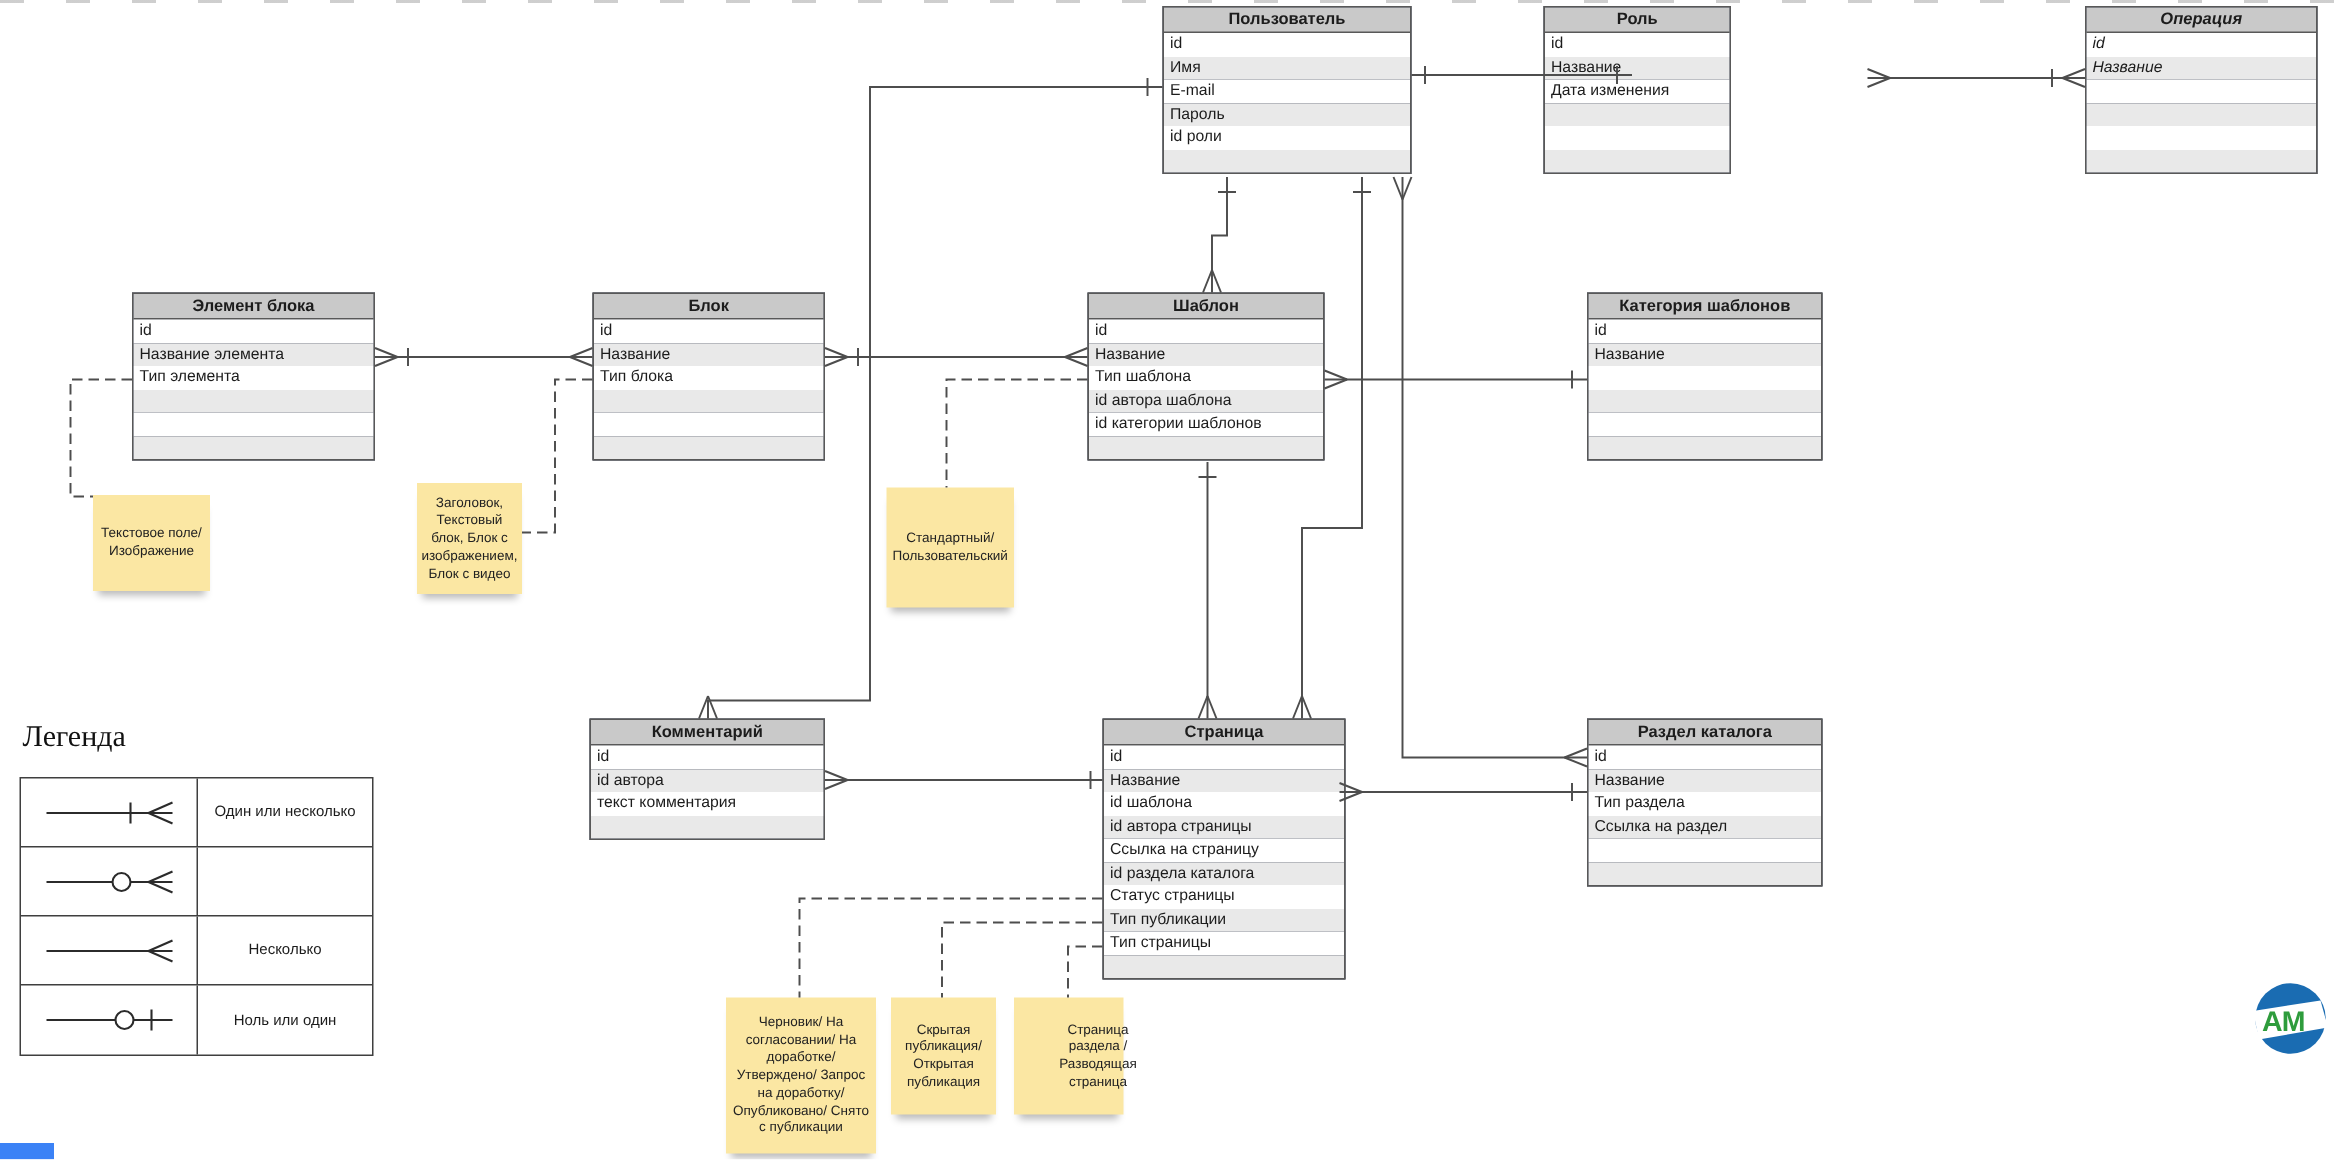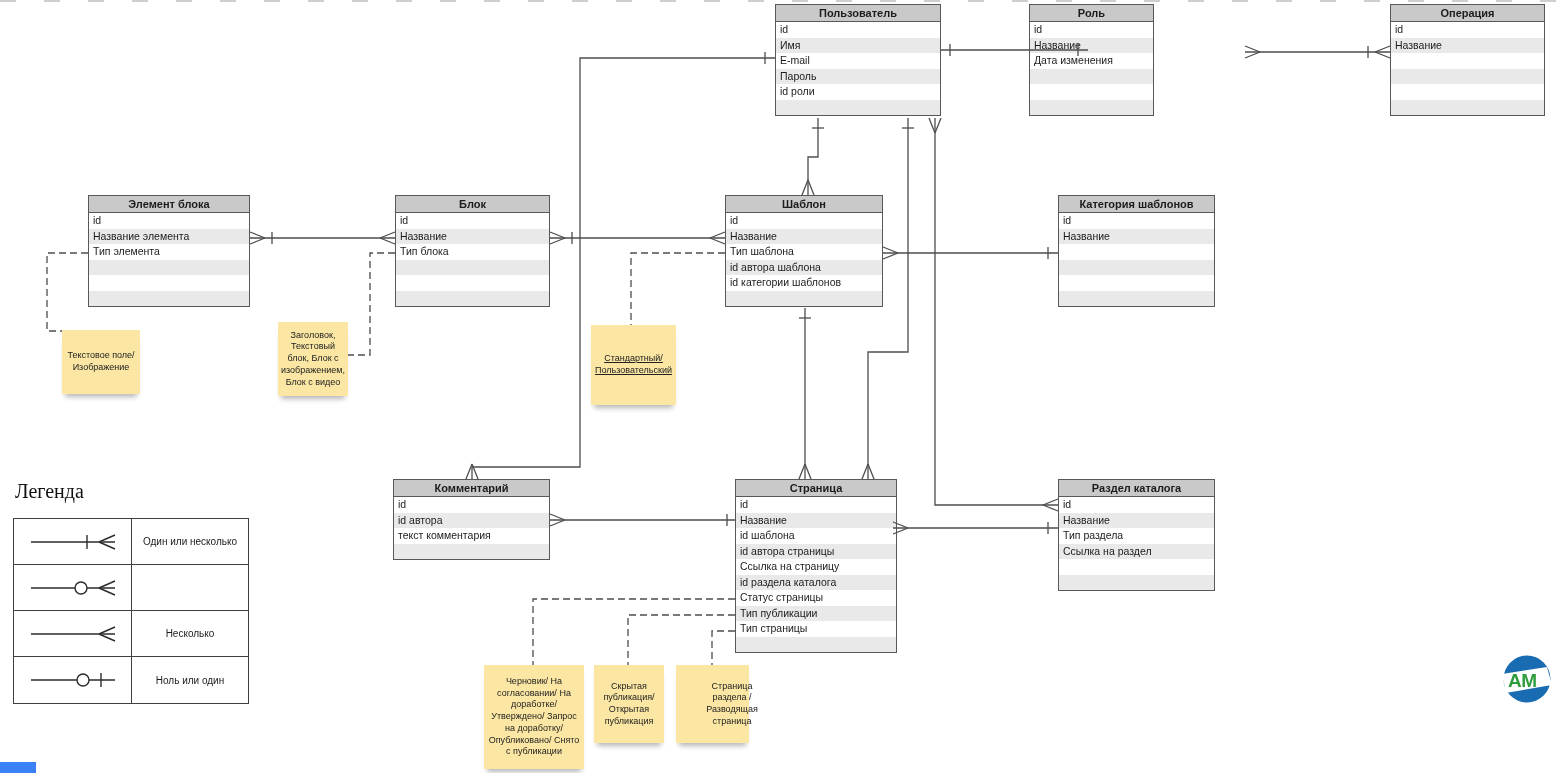--- a/index.html
+++ b/index.html
@@ -115,21 +115,21 @@
       </div>
       <div class="etable" style="left: 1029px; top: 4px; width: 125px;">
         <div class="ehead">Роль</div>
         <div class="erow">id</div>
         <div class="erow alt">Название</div>
         <div class="erow">Дата изменения</div>
         <div class="erow alt"></div>
         <div class="erow"></div>
         <div class="erow alt"></div>
       </div>
-      <div class="etable" style="left: 1390px; top: 4px; width: 155px;">
+      <div class="etable" style="left: 1390px; top: 4px; width: 155px; font-style: italic;">
         <div class="ehead">Операция</div>
         <div class="erow">id</div>
         <div class="erow alt">Название</div>
         <div class="erow"></div>
         <div class="erow alt"></div>
         <div class="erow"></div>
         <div class="erow alt"></div>
       </div>
       <div class="etable" style="left: 88px; top: 195px; width: 162px;">
         <div class="ehead">Элемент блока</div>
@@ -193,21 +193,21 @@
         <div class="erow alt">Название</div>
         <div class="erow">Тип раздела</div>
         <div class="erow alt">Ссылка на раздел</div>
         <div class="erow"></div>
         <div class="erow alt"></div>
       </div>
     </div>
   <div id="notes">
       <div class="note" style="left: 62px; top: 330px; width: 78px; height: 64px;">Текстовое поле/ Изображение</div>
       <div class="note" style="left: 278px; top: 322px; width: 70px; height: 74px;">Заголовок, Текстовый блок, Блок с изображением, Блок с видео</div>
-      <div class="note" style="left: 591px; top: 325px; width: 85px; height: 80px; text-decoration: underline;">Стандартный/ Пользовательский</div>
+      <div class="note" style="left: 591px; top: 325px; width: 85px; height: 80px;">Стандартный/ Пользовательский</div>
       <div class="note" style="left: 484px; top: 665px; width: 100px; height: 104px;">Черновик/ На согласовании/ На доработке/ Утверждено/ Запрос на доработку/ Опубликовано/ Снято с публикации</div>
       <div class="note" style="left: 594px; top: 665px; width: 70px; height: 78px;">Скрытая публикация/ Открытая публикация</div>
       <div class="note" style="left: 676px; top: 665px; width: 73px; height: 78px; padding-left: 42px;">Страница раздела / Разводящая страница</div>
     </div>
 
   <div id="legend-title">Легенда</div>
   <div id="legend">
       <div class="lgd-row">
         <div class="lgd-sym">
           <svg width="100" height="26" viewBox="0 0 100 26">

